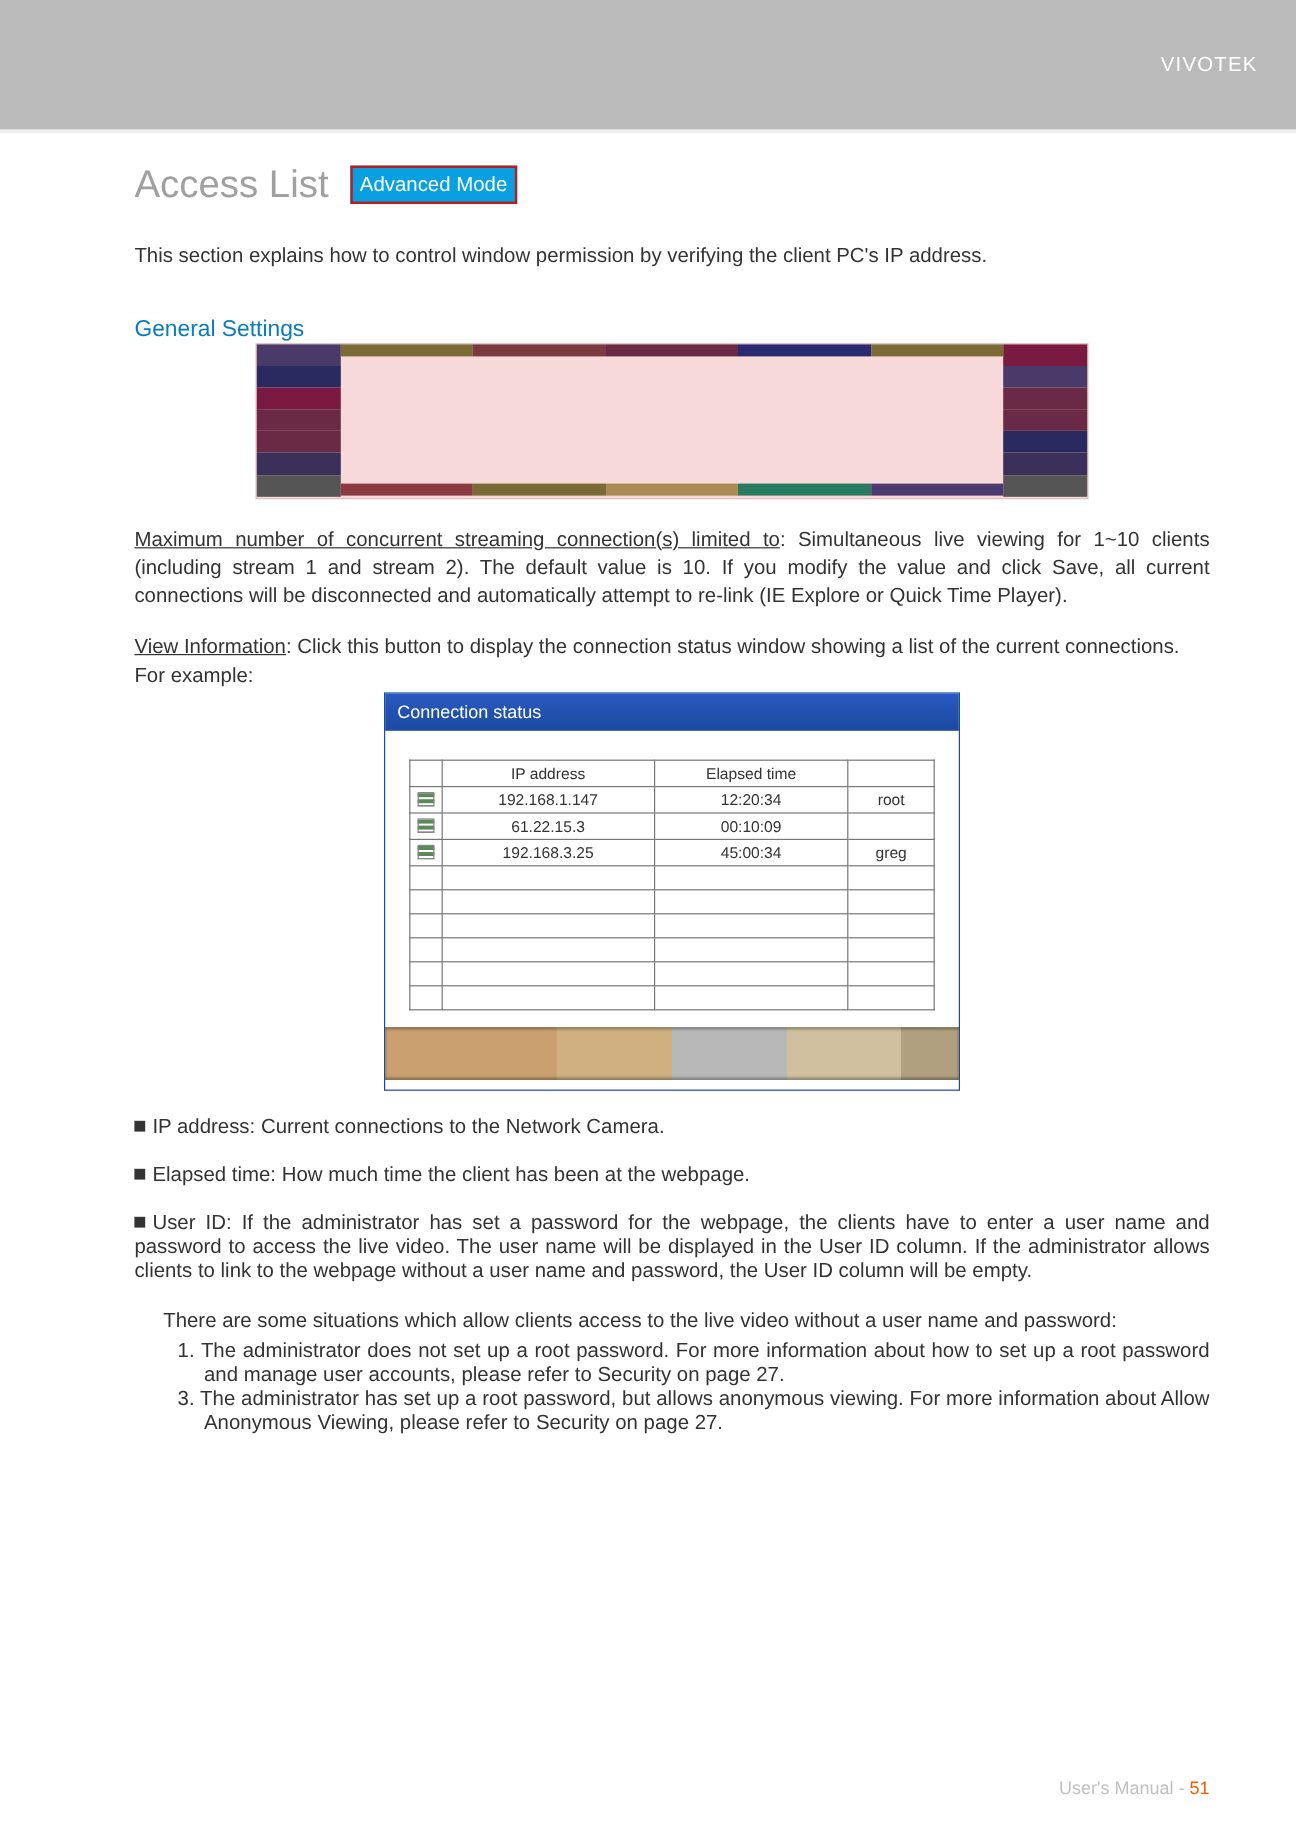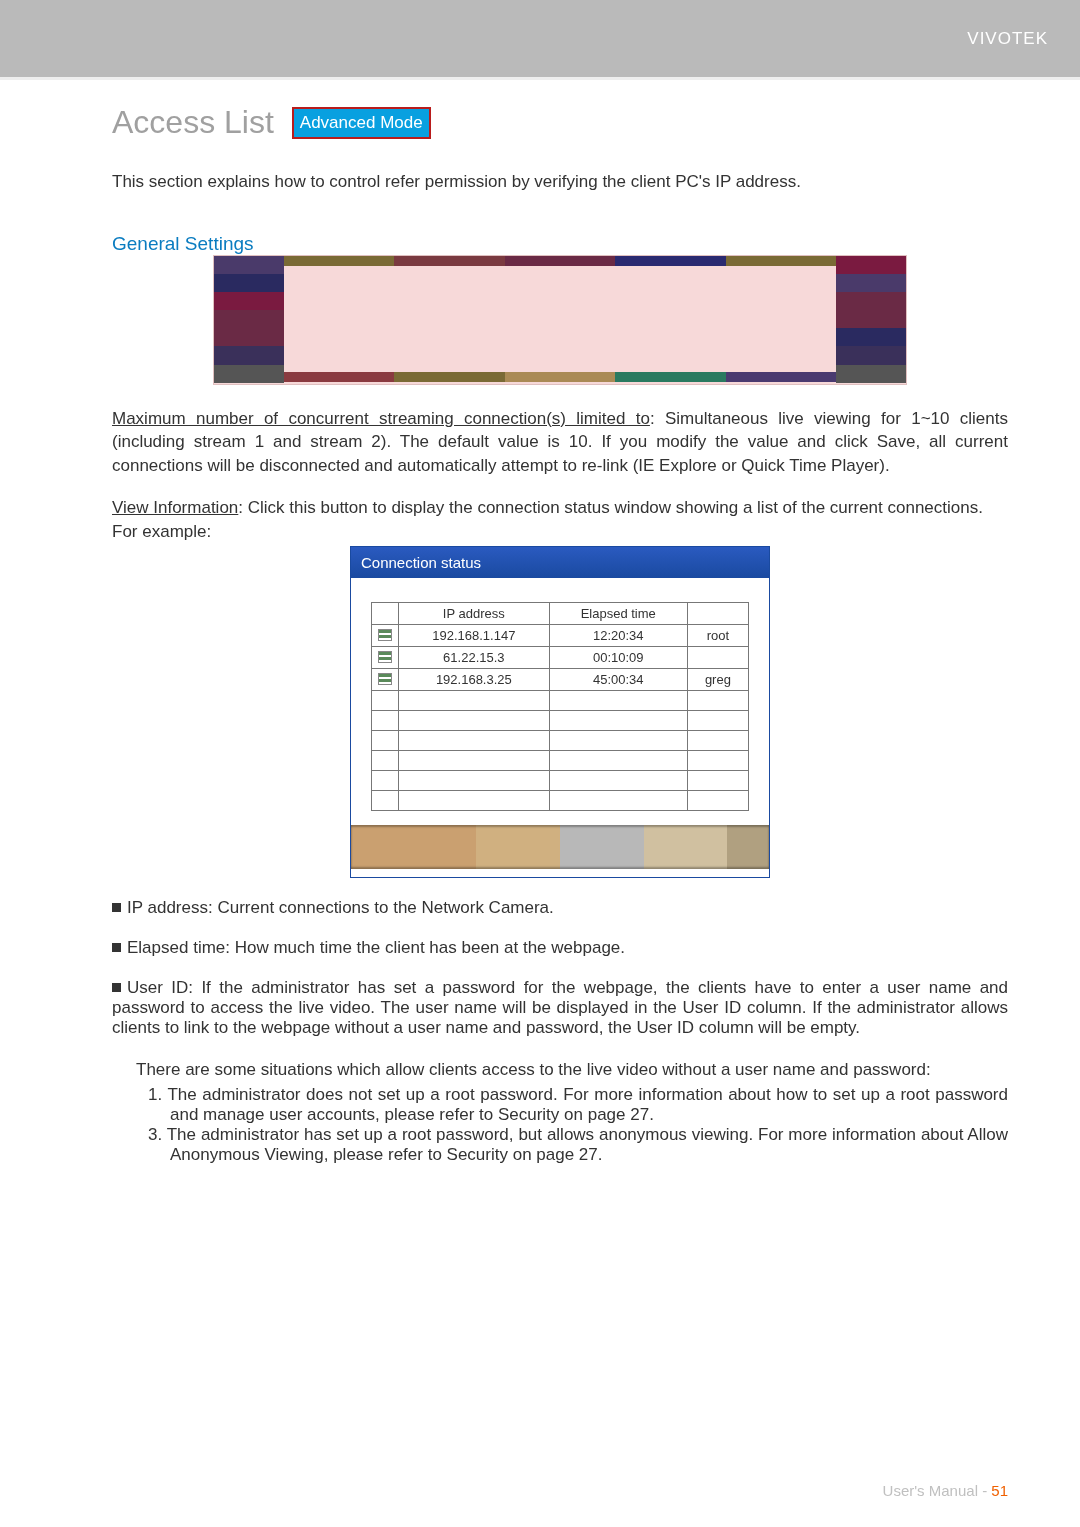--- a/index.html
+++ b/index.html
@@ -12,21 +12,21 @@
     justify-content: center;
   }
   .page {
     width: 1080px;
     height: 1527px;
     background: #fff;
     position: relative;
     padding-bottom: 60px;
   }
   .topbar {
-    height: 77px;
+    height: 108px;
     background: #bababa;
     display: flex;
     justify-content: flex-end;
     align-items: center;
     padding-right: 32px;
   }
   .brand { color: #fff; font-size: 17px; letter-spacing: 1px; }
   .sep { height: 3px; background: #eee; }
   .content {
     padding: 24px 72px 0 112px;
@@ -58,21 +58,21 @@
   .mosaic .topband div{flex:1;}
   .mosaic .botband { position:absolute; left:70px; right:70px; bottom:2px; height:10px; display:flex; }
   .mosaic .botband div{flex:1;}
   .tb1{background:#7a6a35;} .tb2{background:#7a3a40;} .tb3{background:#6a2a45;}
   .tb4{background:#2a2a70;} .tb5{background:#7a6a35;}
   .bb1{background:#8a3a40;} .bb2{background:#7a6a35;} .bb3{background:#aa8a55;}
   .bb4{background:#2a7a60;} .bb5{background:#4a3a70;}
   .para { text-align: justify; line-height: 1.4; margin-bottom: 18px; }
   .u { text-decoration: underline; }
   .connwin {
-    width: 420px; margin: 4px auto 20px auto;
+    width: 480px; margin: 4px auto 20px auto;
     border: 1px solid #1a4aa0; background: #fff;
   }
   .connwin .hdr {
     background: linear-gradient(to bottom,#2a5ac0,#1a4aa0);
     color:#fff; padding: 7px 10px; font-size: 15px;
   }
   .connwin .body { padding: 24px 20px 8px 20px; }
   table.conn { border-collapse: collapse; width: 100%; font-size: 13px; }
   table.conn td, table.conn th {
     border: 1px solid #777; padding: 3px 6px; text-align: center;
@@ -112,21 +112,21 @@
     <span class="brand">VIVOTEK</span>
   </div>
   <div class="sep"></div>
 
   <div class="content">
     <div class="titlerow">
       <span class="pagetitle">Access List</span>
       <span class="badge">Advanced Mode</span>
     </div>
 
-    <p class="intro">This section explains how to control refer permission by verifying the client PC's IP address.</p>
+    <p class="intro">This section explains how to control window permission by verifying the client PC's IP address.</p>
 
     <div class="subhead">General Settings</div>
 
     <div class="mosaic">
       <div class="left">
         <div class="stripe s1"></div>
           <div class="stripe s2"></div>
           <div class="stripe s3"></div>
         <div class="stripe s4"></div>
           <div class="stripe s5"></div>

